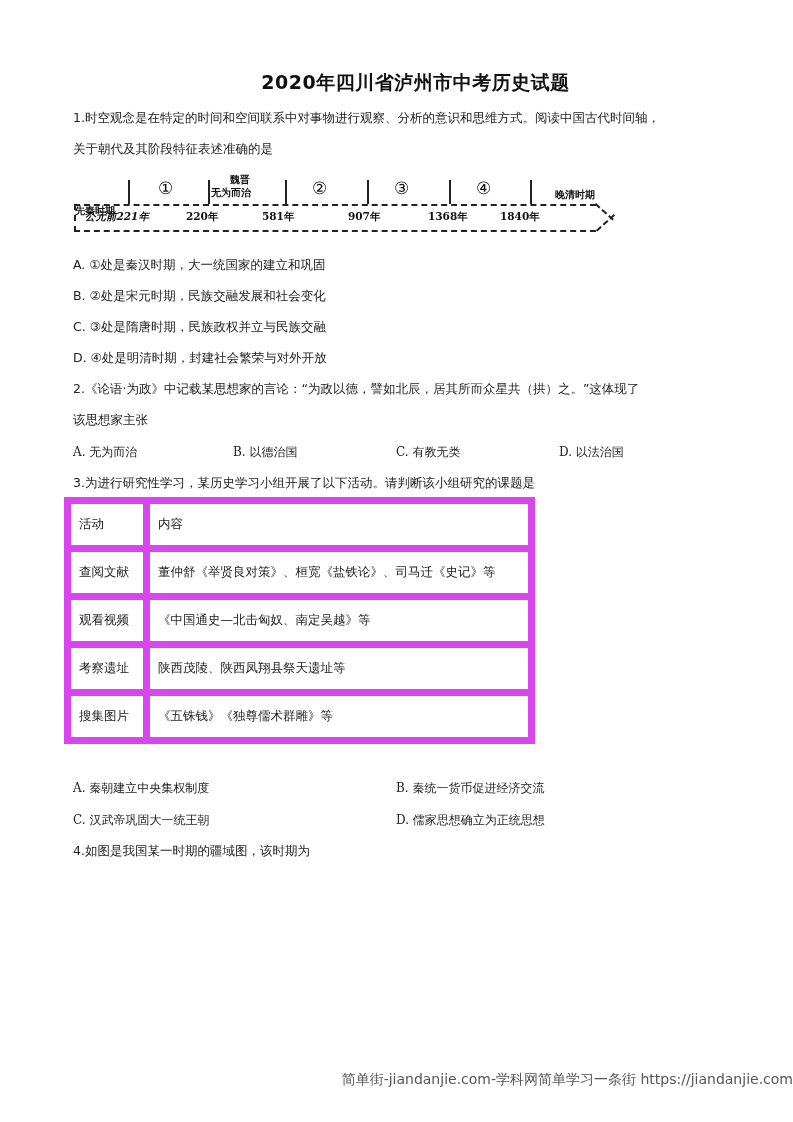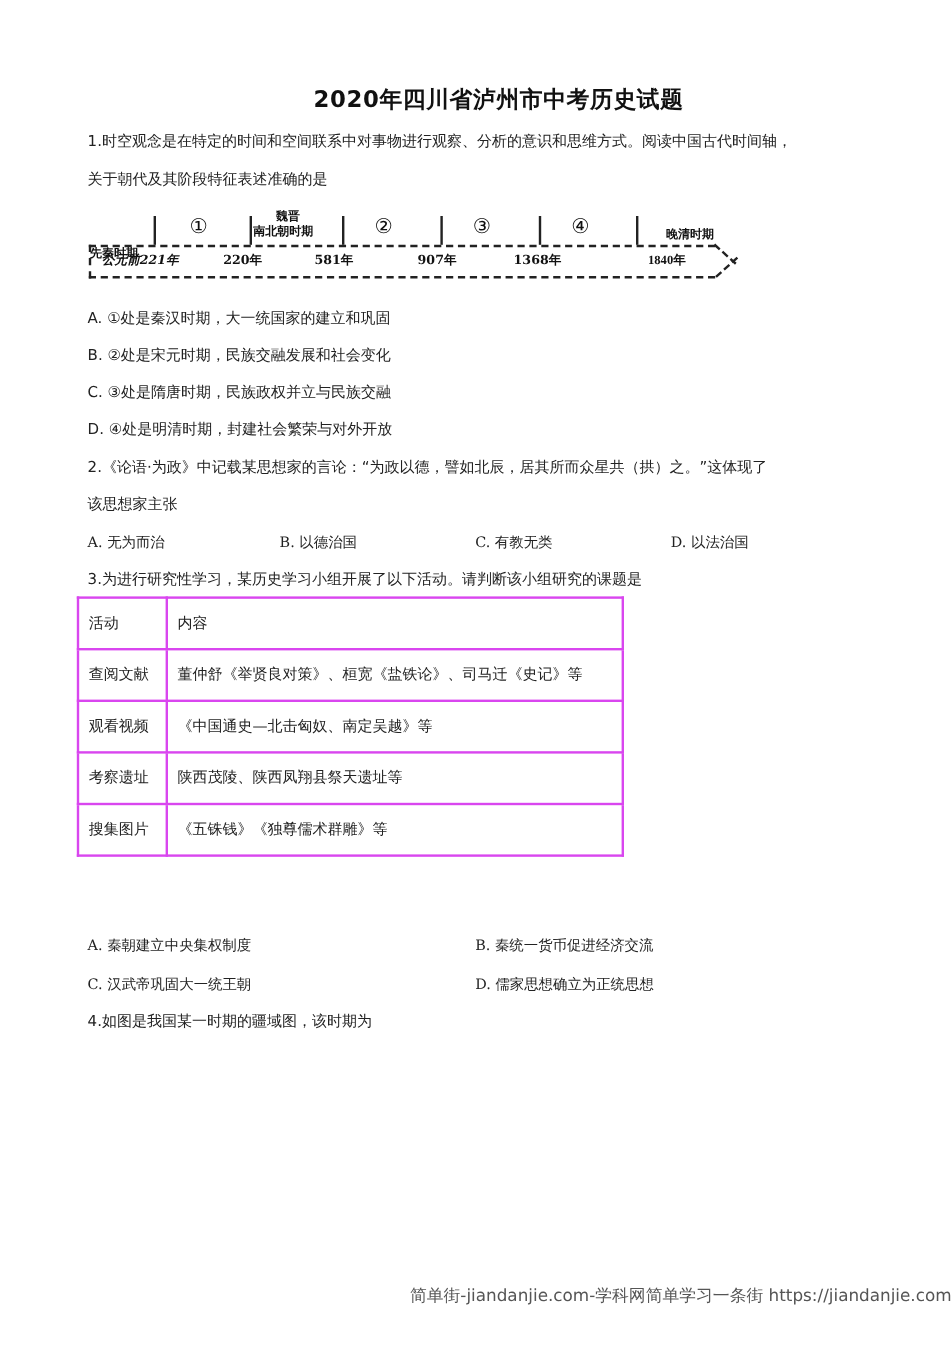--- a/index.html
+++ b/index.html
@@ -38,21 +38,21 @@
     .tl-year {
       position: absolute; top: 40px; font-size: 10.5px; font-weight: bold; white-space: nowrap;
       font-family: "DejaVu Serif", "Liberation Serif", serif; color: #111;
     }
     
     table.activity {
       position: absolute; left: 64px; top: 497px; border-collapse: collapse;
       font-size: 12.5px; color: #222;
     }
     table.activity td {
-      border: 2px solid #d946ef; height: 41px; padding: 0 8px; white-space: nowrap;
+      border: 7px solid #d946ef; height: 41px; padding: 0 8px; white-space: nowrap;
     }
     table.activity td.c1 { width: 56px; }
     table.activity td.c2 { width: 362px; }
     .opt { position: absolute; font-size: 12px; white-space: nowrap; color: #222; }
     .footer {
       position: absolute; top: 1071px; left: 0; width: 793px; text-align: right;
       font-family: "DejaVu Sans", "Liberation Sans", sans-serif; font-size: 14px; color: #555;
     }
   </style>
 </head>
@@ -71,32 +71,32 @@
   <div class="tl-tick" style="left:56px;"></div>
   <div class="tl-tick" style="left:136px;"></div>
   <div class="tl-tick" style="left:213px;"></div>
   <div class="tl-tick" style="left:295px;"></div>
   <div class="tl-tick" style="left:377px;"></div>
   <div class="tl-tick" style="left:458px;"></div>
 
   <div class="tl-label" style="left:3px; top:34px;">先秦时期</div>
   <div class="tl-circle" style="left:86px;">①</div>
   <div class="tl-label" style="left:158px; top:3px;">魏晋</div>
-  <div class="tl-label" style="left:139px; top:16px;">南北朝时期</div>
+  <div class="tl-label" style="left:139px; top:16px;">无为而治</div>
   <div class="tl-circle" style="left:240px;">②</div>
   <div class="tl-circle" style="left:322px;">③</div>
   <div class="tl-circle" style="left:404px;">④</div>
   <div class="tl-label" style="left:467px; top:18px;margin-left:16px;">晚清时期</div>
 
   <div class="tl-year" style="left:13px;font-style:italic;">公元前221年</div>
   <div class="tl-year" style="left:114px;">220年</div>
   <div class="tl-year" style="left:190px;">581年</div>
   <div class="tl-year" style="left:276px;">907年</div>
   <div class="tl-year" style="left:356px;">1368年</div>
-  <div class="tl-year" style="left:468px;font-family:Liberation Serif, serif;">1840年</div>
+  <div class="tl-year" style="left:428px;">1840年</div>
 </div>
 
 <div class="line sans" style="top:257px;">A. ①处是秦汉时期，大一统国家的建立和巩固</div>
 <div class="line sans" style="top:288px;">B. ②处是宋元时期，民族交融发展和社会变化</div>
 <div class="line sans" style="top:319px;">C. ③处是隋唐时期，民族政权并立与民族交融</div>
 <div class="line sans" style="top:350px;">D. ④处是明清时期，封建社会繁荣与对外开放</div>
 
 <div class="line sans" style="top:381px;">2.《论语·为政》中记载某思想家的言论：“为政以德，譬如北辰，居其所而众星共（拱）之。”这体现了</div>
 <div class="line sans" style="top:412px;">该思想家主张</div>
 <div class="opt" style="left:73px; top:444px;">A.  无为而治</div>

